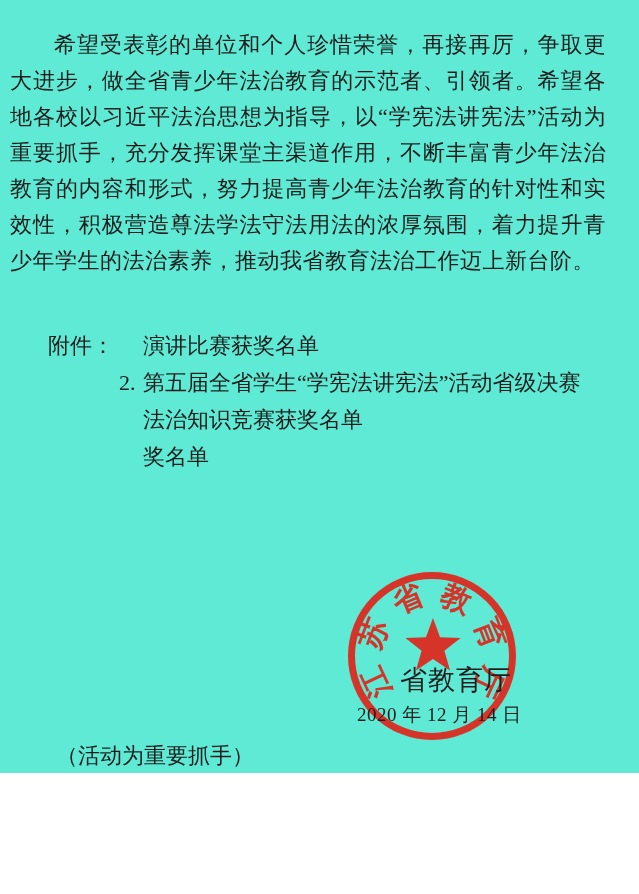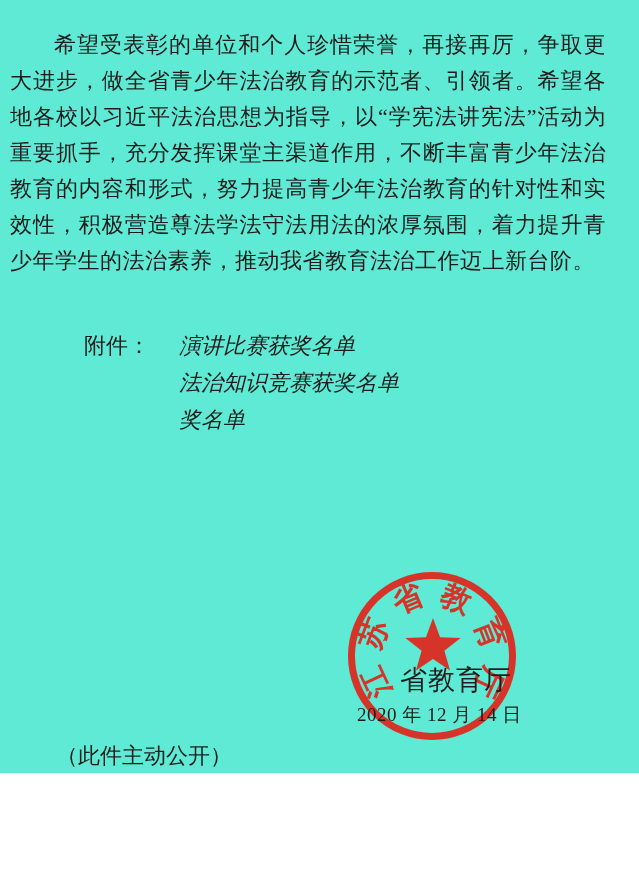--- a/index.html
+++ b/index.html
@@ -28,26 +28,25 @@
   }
 
   
   .attachments {
     position: absolute;
     left: 48px;
     top: 327px;
     display: flex;
     font-size: 22px;
     line-height: 37px;
-    margin-left: 36px;
   }
   .att-label { flex: 0 0 auto; width: 71px; white-space: nowrap; }
   .att-items { flex: 1 1 auto; }
   .att-num { display: inline-block; width: 24px; }
-  .att-line.cont { padding-left: 24px; font-style: italic; }
+  .att-line.cont { padding-left: 24px; }
 
   
   .seal {
     position: absolute;
     left: 348px;
     top: 572px;
     width: 168px;
     height: 168px;
     opacity: 0.92;
     z-index: 1;
@@ -122,20 +121,21 @@
 
   <div class="attachments">
     <span class="att-label">附件：</span>
     <div class="att-items">
 
       <div class="att-item">
         <div class="att-line cont">演讲比赛获奖名单</div>
       </div>
 
       <div class="att-item">
+        <div class="att-line first"><span class="att-num">2.</span><span>第五届全省学生“学宪法讲宪法”活动省级决赛</span></div>
         <div class="att-line cont">法治知识竞赛获奖名单</div>
       </div>
 
       <div class="att-item">
         <div class="att-line cont">奖名单</div>
       </div>
 
     </div>
   </div>
 
@@ -149,15 +149,15 @@
     <span class="seal-char c5">厅</span>
     <svg class="seal-star" viewBox="-30 -30 60 60" xmlns="http://www.w3.org/2000/svg">
       <polygon points="0,-29 7.05,-9.71 27.6,-8.96 11.41,3.71 17.05,23.46 0,12 -17.05,23.46 -11.41,3.71 -27.6,-8.96 -7.05,-9.71" fill="#e1251b"></polygon>
     </svg>
   </div>
 
   <div class="agency">省教育厅</div>
 
   <div class="sign-date">2020 年 12 月 14 日</div>
 
-  <div class="disclosure">（此件主动公开）</div>
+  <div class="disclosure">（活动为重要抓手）</div>
 
 </div>
 
 </body></html>

